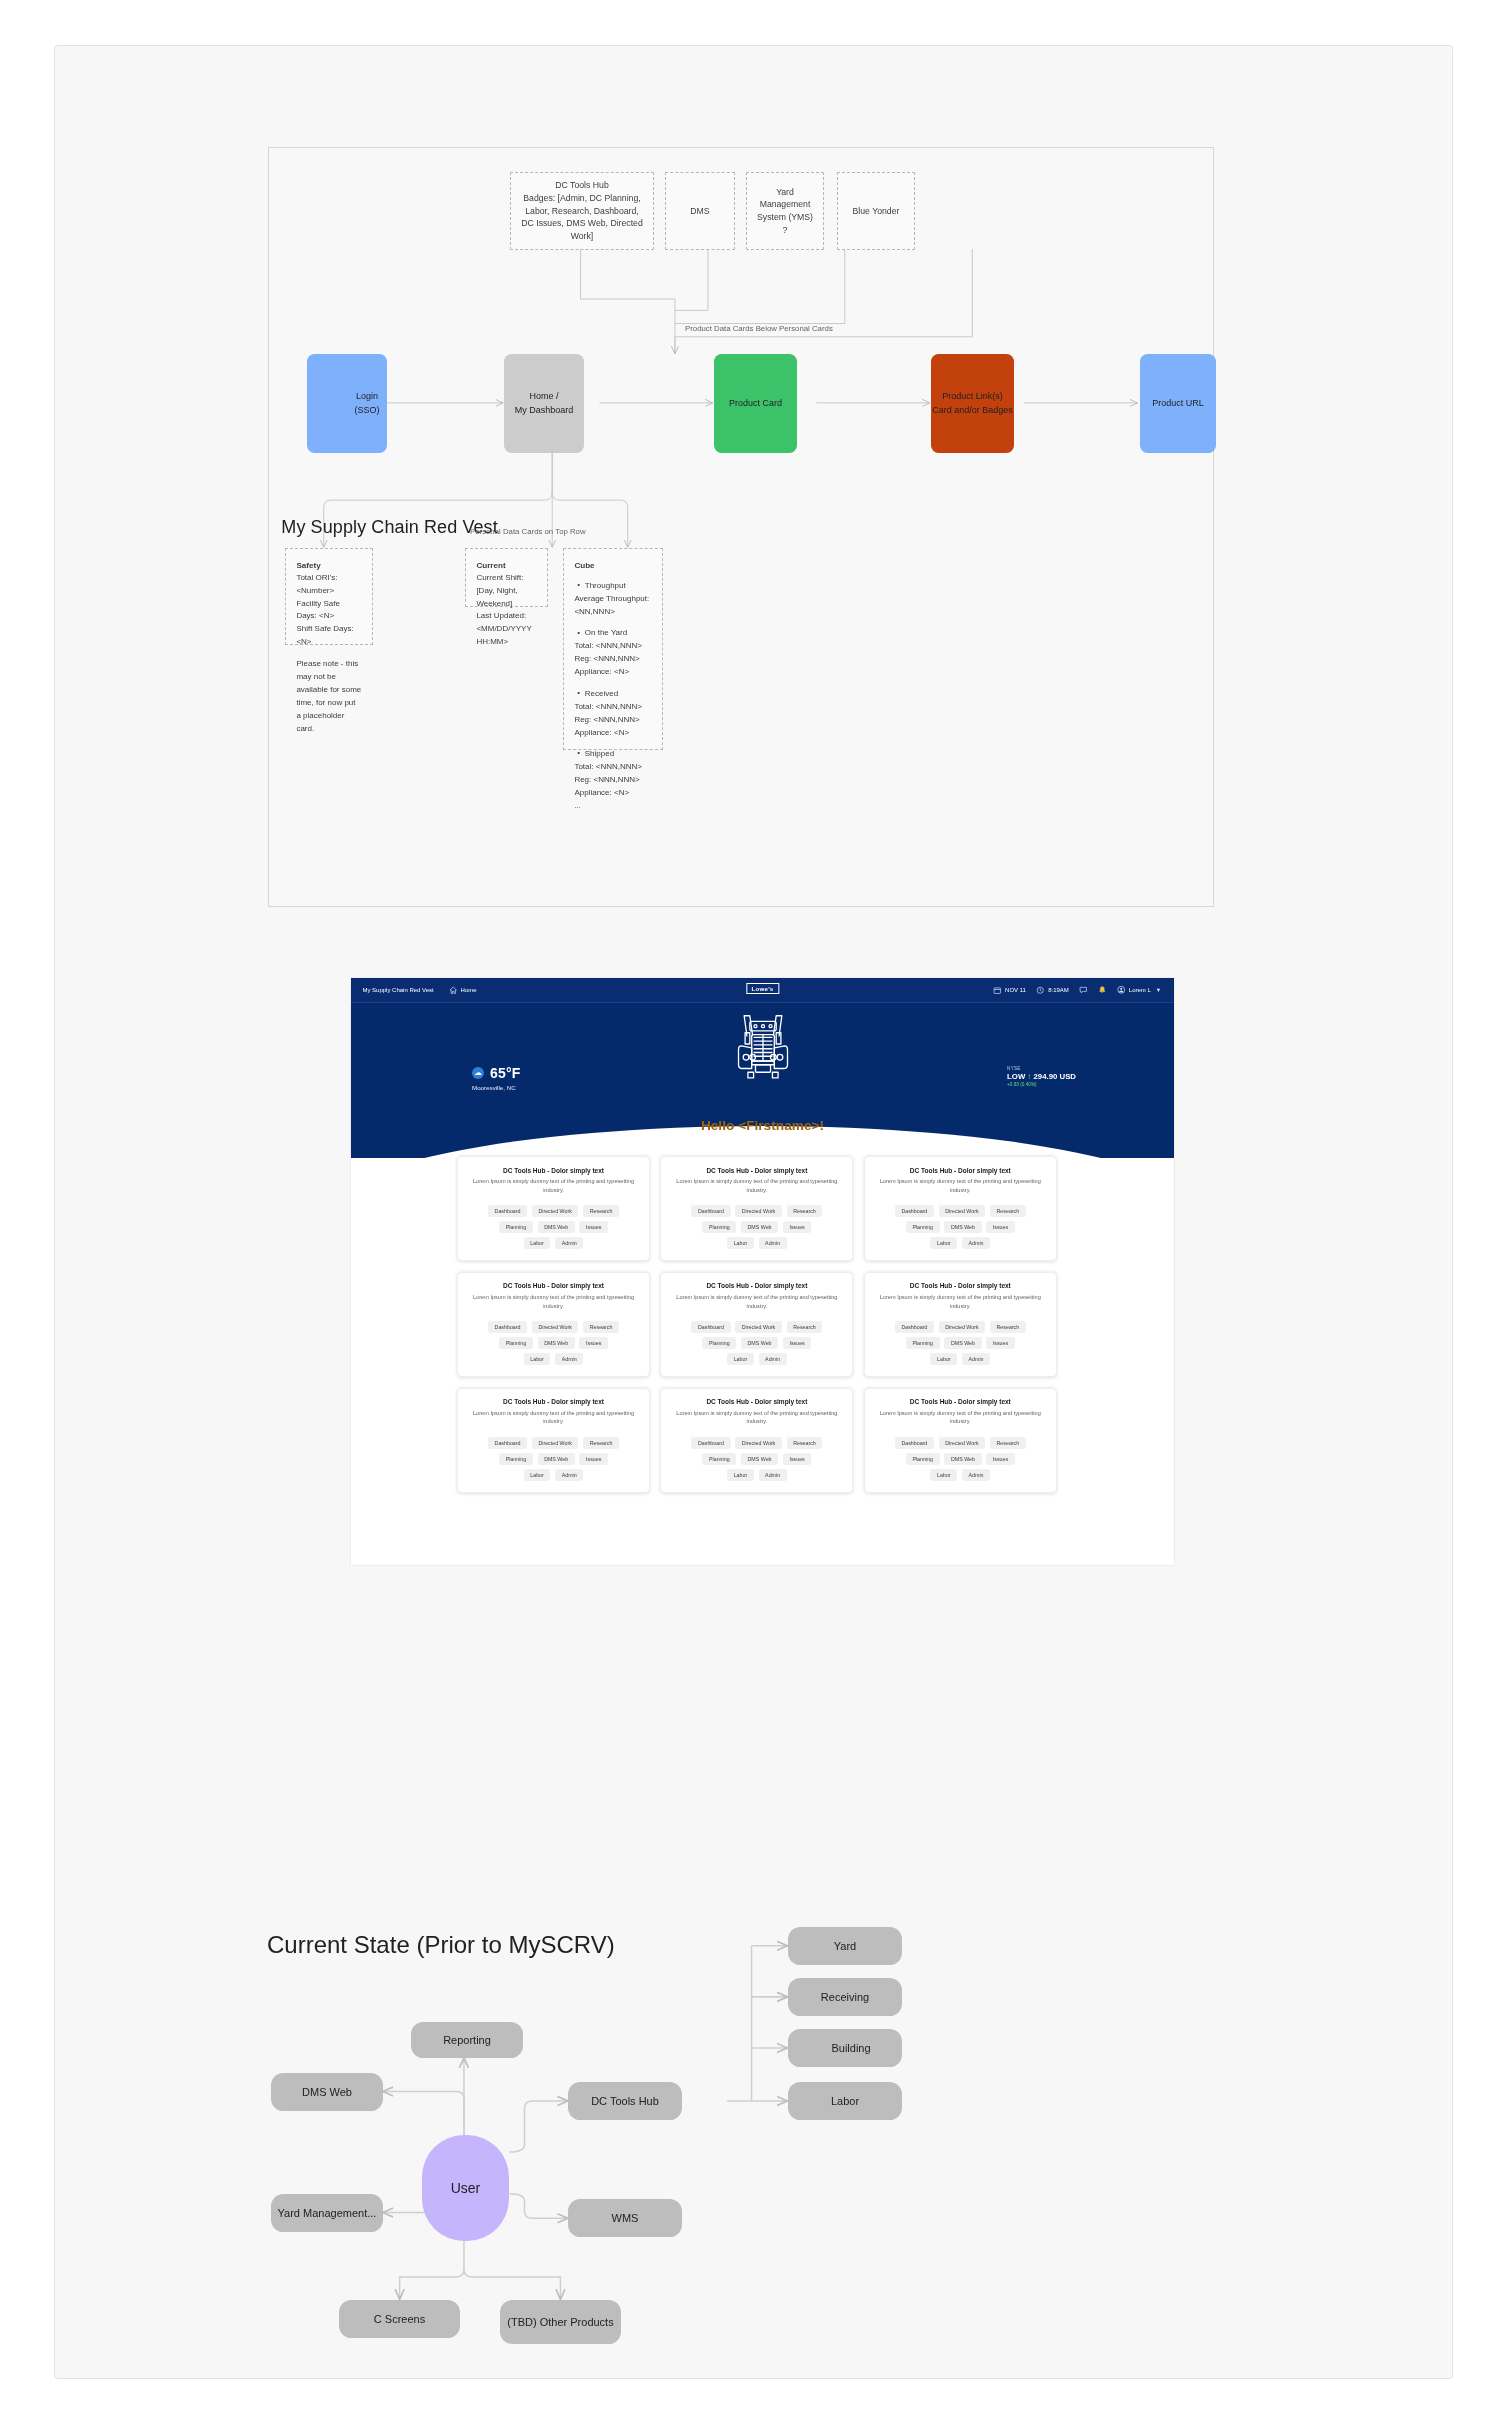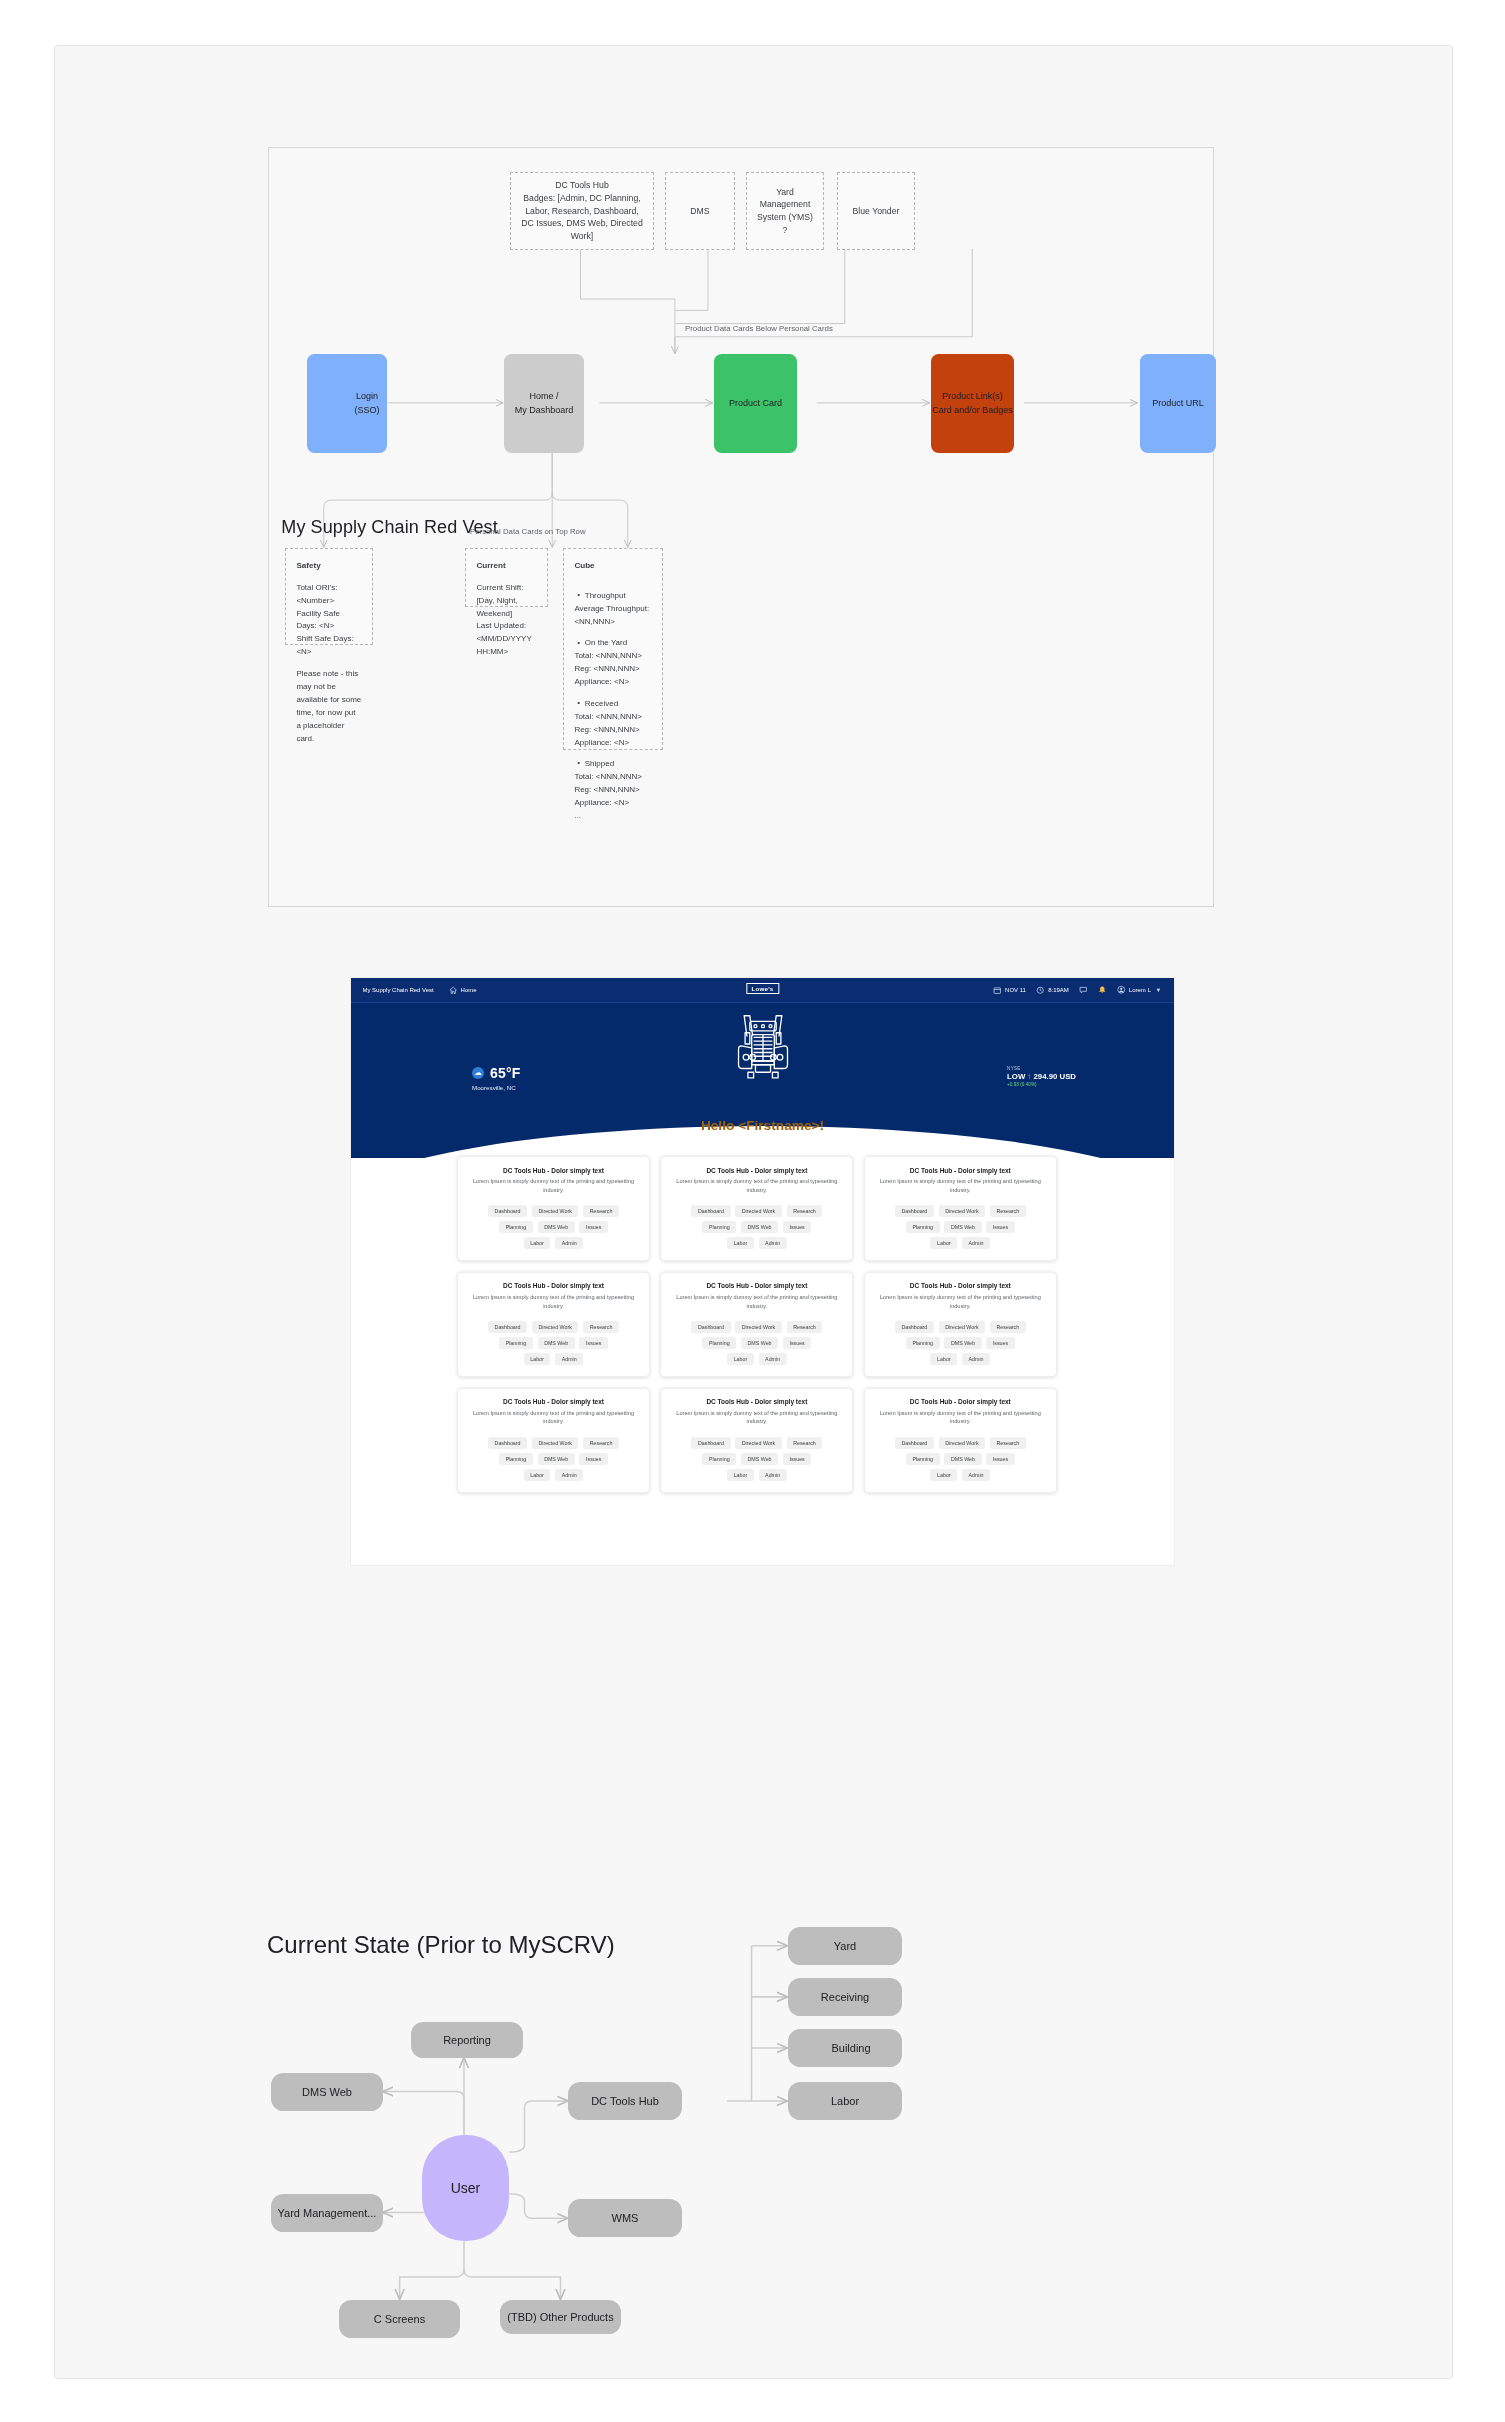--- a/index.html
+++ b/index.html
@@ -75,21 +75,21 @@
   .data-card{
     position:absolute;
     border:0.9px dashed #b6b6b6;
     background:#fafafa;
     padding:9.5px 10.4px;
     font-size:8px;
     line-height:1.62;
     color:#3c4043;
     text-align:left;
   }
-  .data-card .hd{ font-weight:bold; display:block; margin-bottom:10px; font-size:8.1px;}
+  .data-card .hd{ font-weight:bold; display:block; margin-bottom:0; font-size:8.1px;}
   .data-card .ln{ display:block; white-space:pre-line;}
   .data-card .gap{ display:block; height:8.5px; }
   .data-card .bullet{ display:block; padding-left:10.4px; position:relative; }
   .data-card .bullet:before{ content:"•"; position:absolute; left:2.8px; top:-0.9px; }
 
   svg.wires{ position:absolute; left:0; top:0; width:100%; height:100%; overflow:visible; pointer-events:none;}
 
   
   #mockup{
     position:absolute;
@@ -643,21 +643,21 @@
     </svg>
 
     <div class="node user" style="left:225px; top:263px; width:87px; height:106px;">User</div>
 
     <div class="node" style="left:214px; top:150px; width:112px; height:36px;">Reporting</div>
     <div class="node" style="left:74px; top:201px; width:112px; height:38px;">DMS Web</div>
     <div class="node" style="left:74px; top:322px; width:112px; height:38px;">Yard Management...</div>
     <div class="node" style="left:371px; top:210px; width:114px; height:38px;">DC Tools Hub</div>
     <div class="node" style="left:371px; top:327px; width:114px; height:38px;">WMS</div>
     <div class="node" style="left:142px; top:428px; width:121px; height:38px;">C Screens</div>
-    <div class="node" style="left:303px; top:428px; width:121px; height:34px;">(TBD) Other Products</div>
+    <div class="node" style="left:303px; top:428px; width:121px; height:44px;">(TBD) Other Products</div>
     <div class="node" style="left:591px; top:55px; width:114px; height:38px;">Yard</div>
     <div class="node" style="left:591px; top:106px; width:114px; height:38px;">Receiving</div>
     <div class="node" style="left:591px; top:157px; width:114px; height:38px;padding-left:12px;">Building</div>
     <div class="node" style="left:591px; top:210px; width:114px; height:38px;">Labor</div>
   </div>
 
 </div>
 
 
 </body></html>

